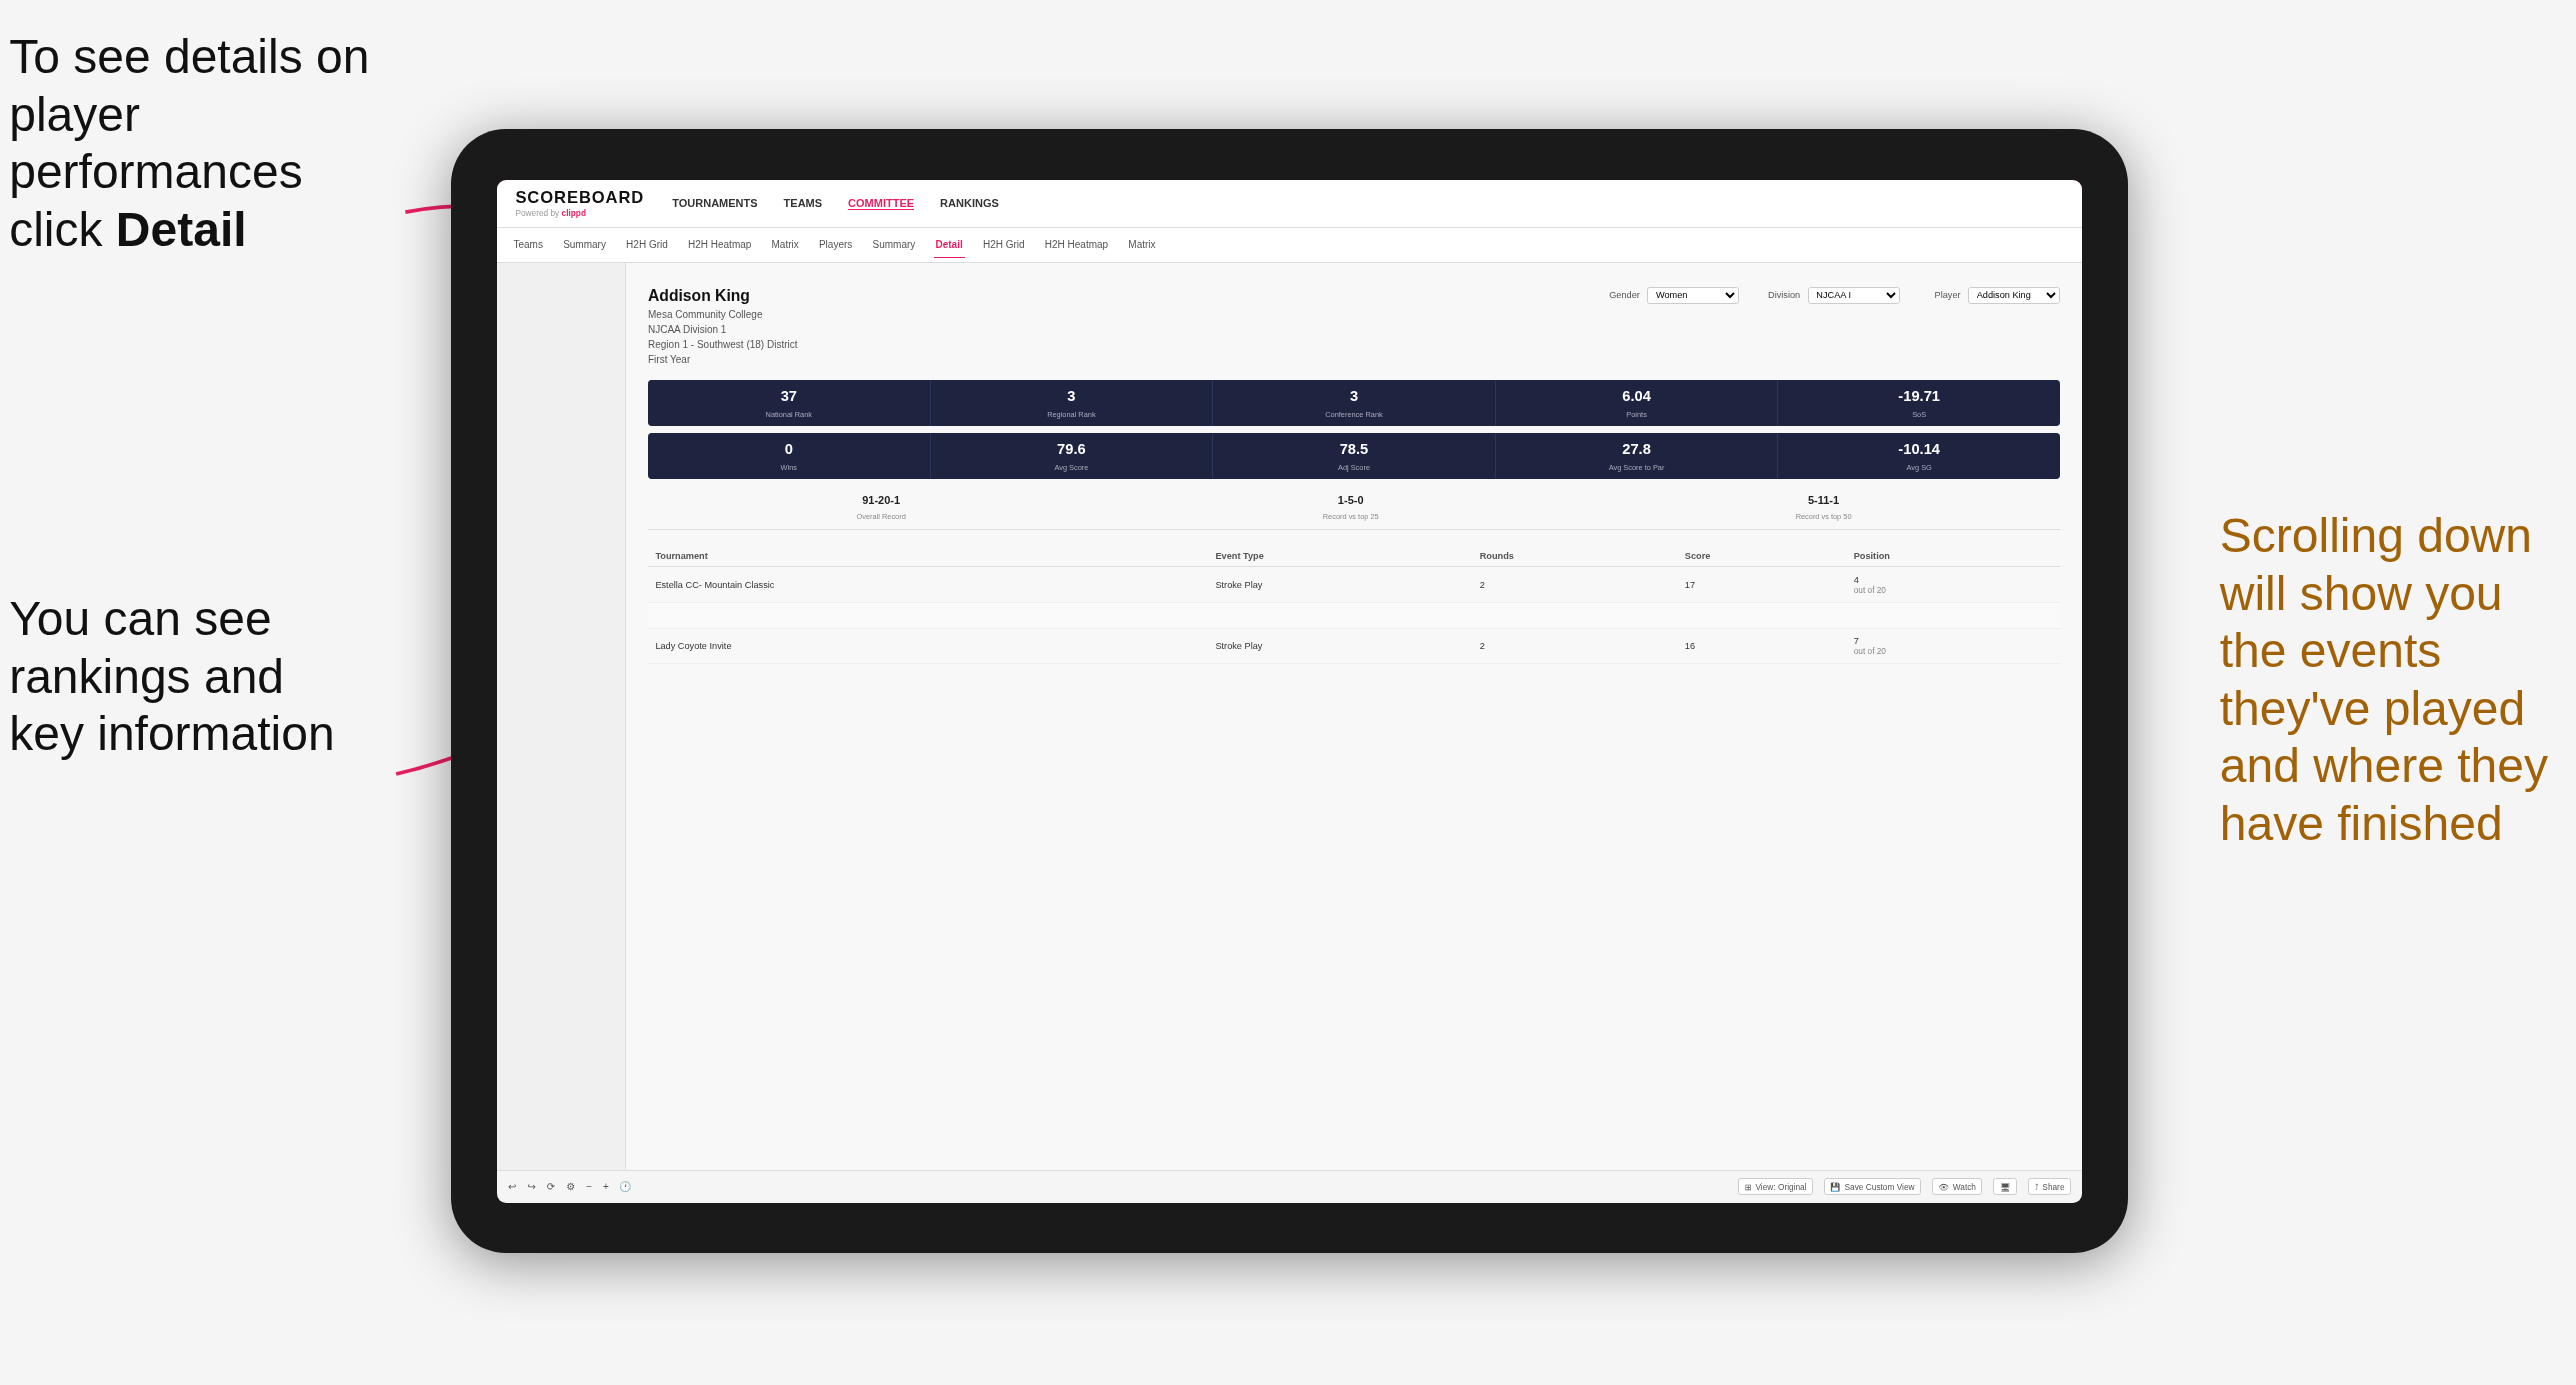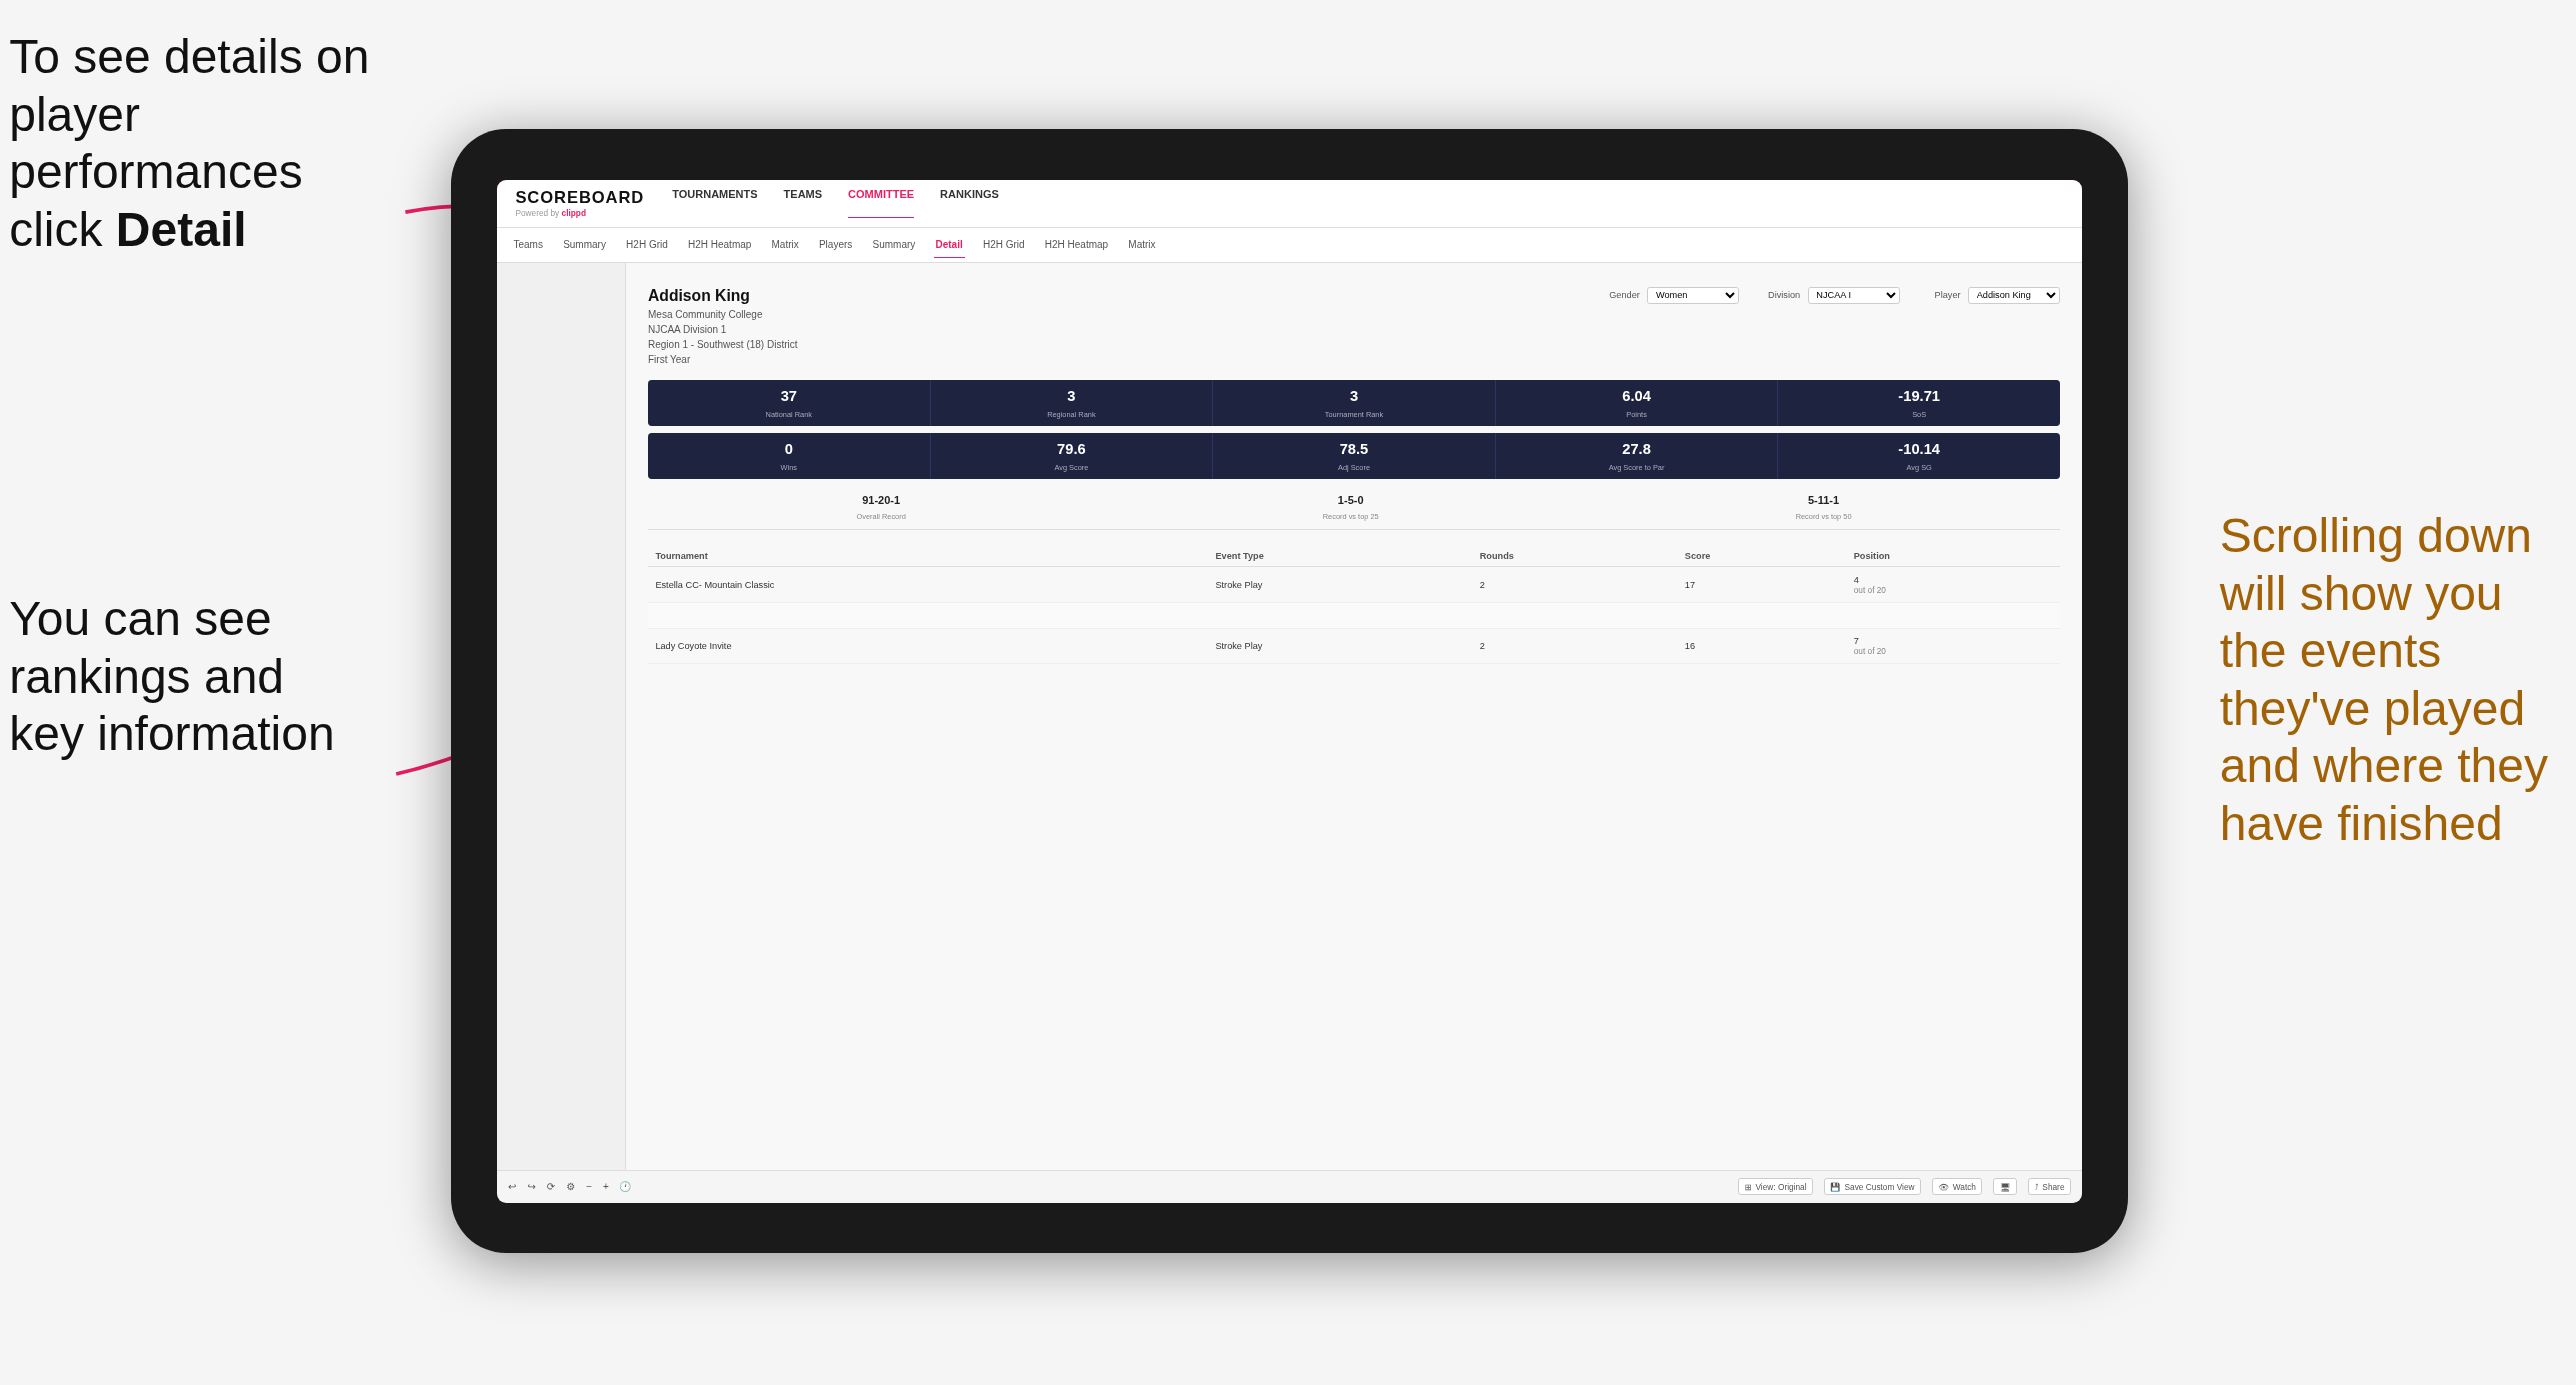--- a/index.html
+++ b/index.html
@@ -112,21 +112,21 @@
     }
 
     .main-nav {
       display: flex;
       gap: 26px;
       font-size: 11px;
       font-weight: 600;
       color: #333;
       text-transform: uppercase;
     }
-    .main-nav .active { color: #e91e63; border-bottom: 1.8px solid #e91e63; padding-bottom: 17px; }
+    .main-nav .active { color: #e91e63; border-bottom: 1.8px solid #e91e63; padding-bottom: 0; }
 
     
     .sub-nav {
       display: flex;
       align-items: center;
       padding: 0 14.7px;
       height: 35px;
       border-bottom: 0.9px solid #ddd;
       background: #fff;
       flex-shrink: 0;
@@ -413,21 +413,21 @@
           <div class="stat-cell-dark">
             <span class="stat-value">37</span>
             <span class="stat-label">National Rank</span>
           </div>
           <div class="stat-cell-dark">
             <span class="stat-value">3</span>
             <span class="stat-label">Regional Rank</span>
           </div>
           <div class="stat-cell-dark">
             <span class="stat-value">3</span>
-            <span class="stat-label">Tournament Rank</span>
+            <span class="stat-label">Conference Rank</span>
           </div>
           <div class="stat-cell-dark">
             <span class="stat-value">6.04</span>
             <span class="stat-label">Points</span>
           </div>
           <div class="stat-cell-dark">
             <span class="stat-value">-19.71</span>
             <span class="stat-label">SoS</span>
           </div>
         </div>

